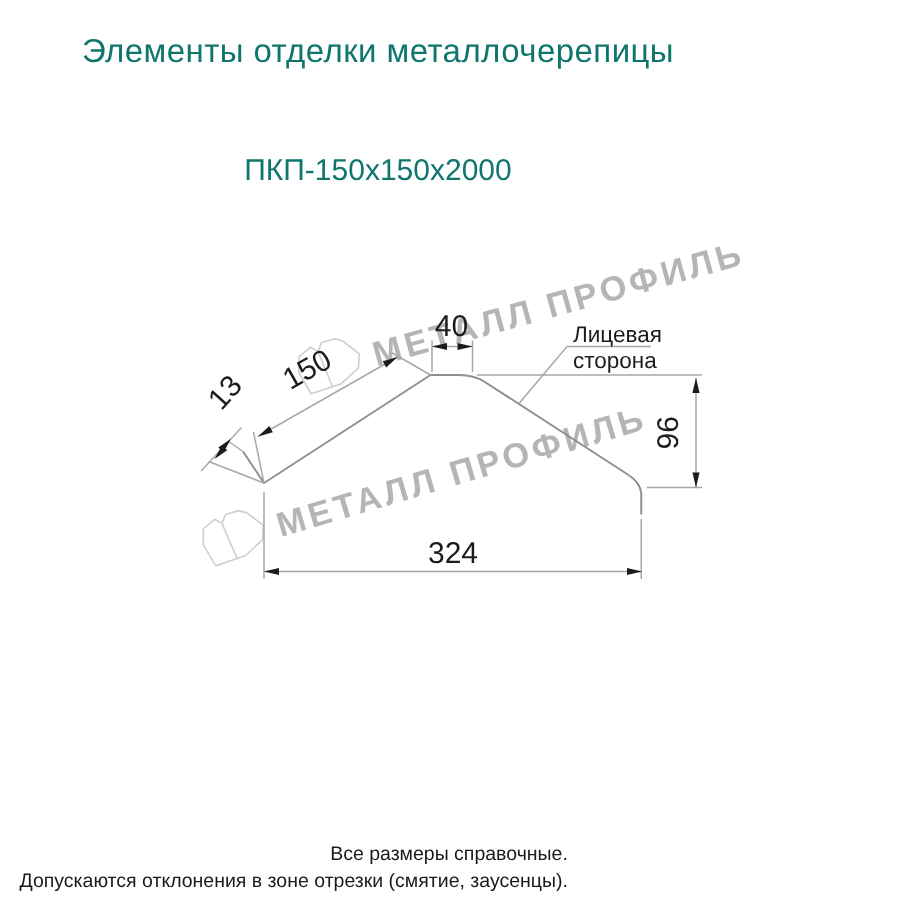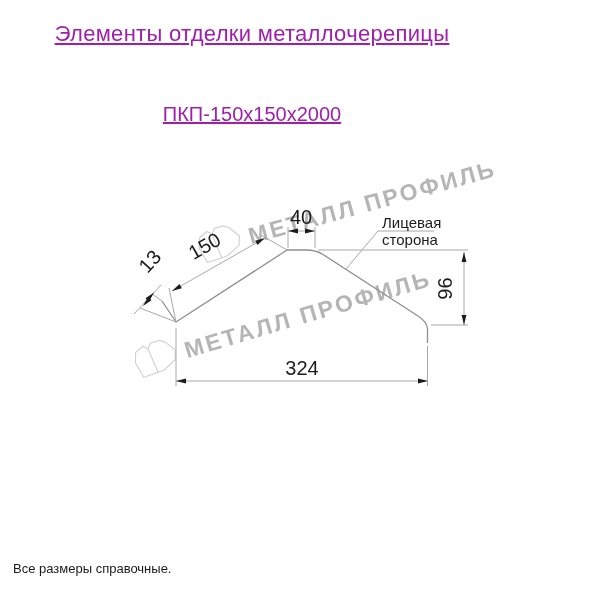--- a/index.html
+++ b/index.html
@@ -1,21 +1,21 @@
 <!DOCTYPE html>
 <html><head>
 <meta charset="utf-8">
 <style>
   html,body{margin:0;padding:0;}
   body{
     width:600px;height:600px;overflow:hidden;background:#ffffff;
     font-family:"Liberation Sans", sans-serif;position:relative;
   }
   .page{position:absolute;inset:0;}
-  .hdr{position:absolute;left:0;width:504px;text-align:center;color:#a21caf;white-space:nowrap;text-decoration:underline;}
+  .hdr{position:absolute;left:0;width:504px;text-align:center;color:#0f766e;white-space:nowrap;}
   .title{top:21px;font-size:22px;letter-spacing:.3px;}
   .subtitle{top:77px;font-size:20px;}
   .code{top:103px;font-size:20px;}
   .footer{position:absolute;left:13px;top:560px;color:#1a1a1a;font-size:13px;line-height:18px;text-align:right;}
   svg{position:absolute;left:0;top:0;}
   .dimline{stroke:#a8a8a8;stroke-width:1;fill:none;}
   .profile{stroke:#8f8f8f;stroke-width:1.3;fill:none;stroke-linejoin:round;}
   .arrow{fill:#1c1c1c;stroke:none;}
   .dimtext{fill:#1c1c1c;font-size:20px;font-family:"Liberation Sans",sans-serif;}
   .lbltext{fill:#1c1c1c;font-size:15px;font-family:"Liberation Sans",sans-serif;}
@@ -85,15 +85,16 @@
 
     <g>
       <path class="dimline" d="M346,269 L378,231 H434"></path>
       <text class="lbltext" x="382" y="228">Лицевая</text>
       <text class="lbltext" x="382" y="245">сторона</text>
     </g>
   </svg>
 
   <div class="footer">
     <div>Все размеры справочные.</div>
+    <div>Допускаются отклонения в зоне отрезки (смятие, заусенцы).</div>
   </div>
 
 </div>
 
 </body></html>

